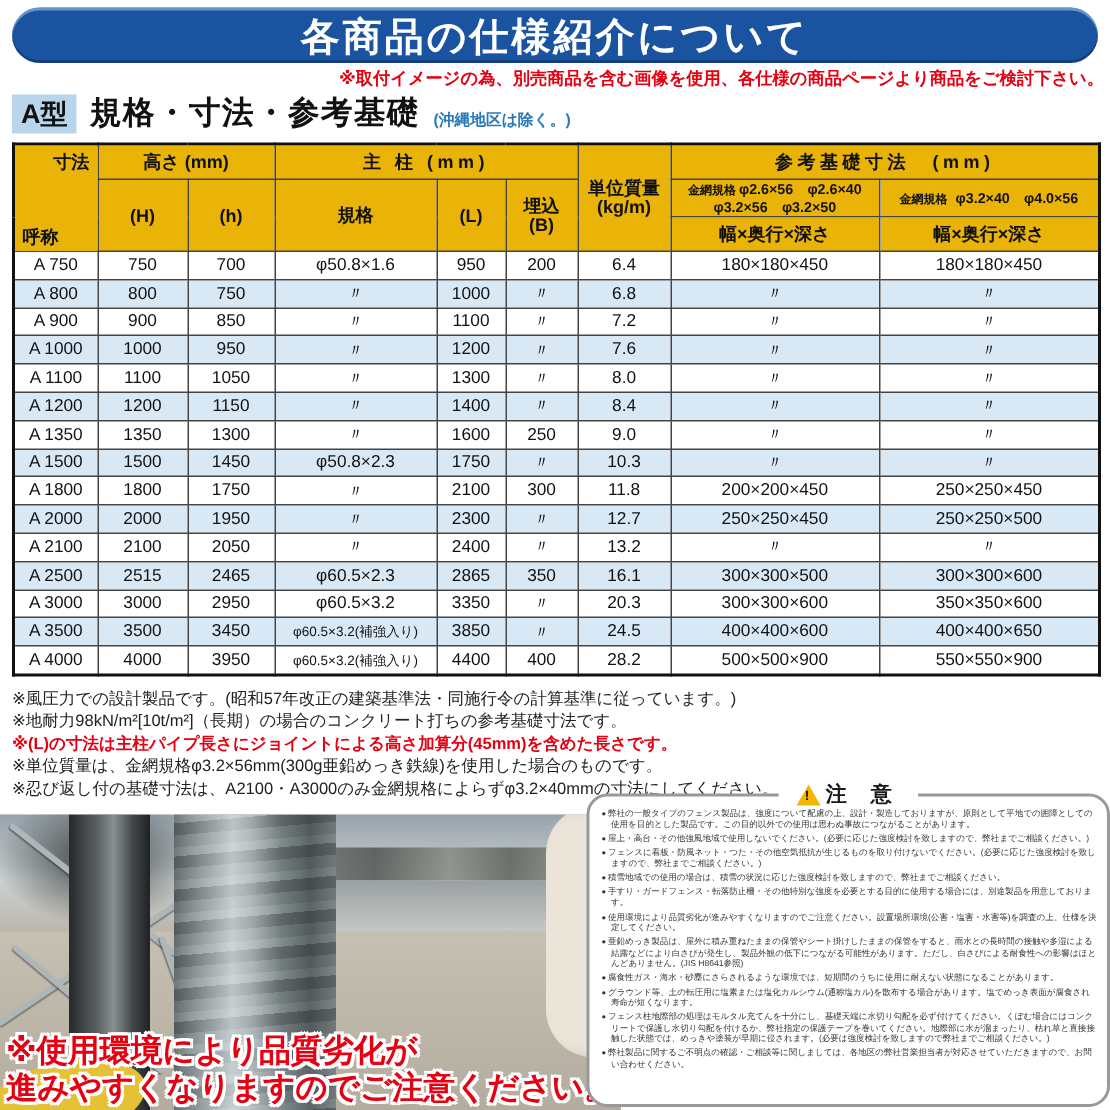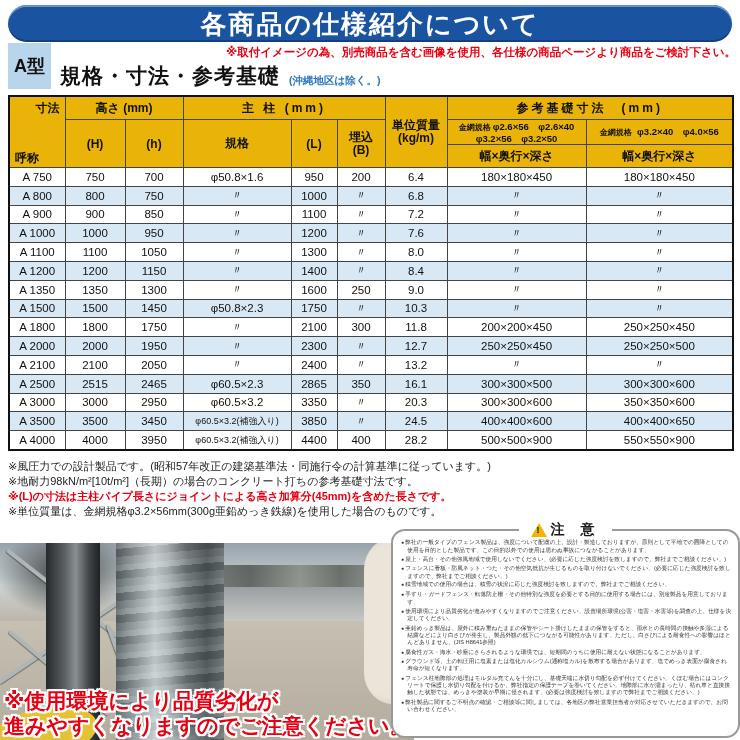--- a/index.html
+++ b/index.html
@@ -9,21 +9,21 @@
 
   
   .banner{left:8px;top:5px;width:724px;height:37px;background:#1a54a0;border-radius:19px;
           display:flex;align-items:flex-end;justify-content:center;
           box-shadow:inset 0 2px 0 rgba(160,200,240,.55), inset 0 -2px 0 rgba(0,0,40,.25);}
   .banner span{color:#fff;font-size:26px;font-weight:bold;letter-spacing:2px;}
 
   .notice{left:0;top:45px;width:736px;text-align:right;color:#e60012;font-weight:bold;font-size:11.5px;}
 
   .section-head{left:8px;top:61px;height:28px;display:flex;align-items:flex-end;gap:9px;}
-  .badge{background:#b8d5ec;color:#111;font-weight:bold;font-size:18px;padding:12px 6px;line-height:22px;}
+  .badge{background:#b8d5ec;color:#111;font-weight:bold;font-size:18px;padding:2px 6px;line-height:22px;}
   .sec-title{font-size:21px;font-weight:bold;color:#111;letter-spacing:1px;line-height:26px;margin-top:40px;}
   .sec-sub{color:#2b78b9;font-weight:bold;font-size:10.5px;line-height:18px;}
 
   
   table.spec{left:8px;top:95px;width:724px;border-collapse:collapse;table-layout:fixed;position:absolute;}
   .spec th,.spec td{border:1px solid #444;text-align:center;vertical-align:middle;padding:0;overflow:hidden;}
   .spec{border:2px solid #111;}
   .spec thead th{background:#eab308;font-size:12px;font-weight:bold;color:#111;}
   .spec td{font-size:11.5px;height:17.8px;background:#fff;color:#111;}
   .spec tbody tr:nth-child(even) td{background:#d8e8f5;}
@@ -317,20 +317,21 @@
         <td>550×550×900</td>
       </tr>
     </tbody>
 </table>
 
 <div class="abs footnotes" id="footnotes">
     <div>※風圧力での設計製品です。(昭和57年改正の建築基準法・同施行令の計算基準に従っています。)</div>
     <div>※地耐力98kN/m²[10t/m²]（長期）の場合のコンクリート打ちの参考基礎寸法です。</div>
     <div class="red">※(L)の寸法は主柱パイプ長さにジョイントによる高さ加算分(45mm)を含めた長さです。</div>
     <div>※単位質量は、金網規格φ3.2×56mm(300g亜鉛めっき鉄線)を使用した場合のものです。</div>
+    <div>※忍び返し付の基礎寸法は、A2100・A3000のみ金網規格によらずφ3.2×40mmの寸法にしてください。</div>
   </div>
 
 <div class="abs photo">
   <div class="p-sky"></div>
   <div class="p-treeline"></div>
   <div class="p-road"></div>
   <div class="p-ground"></div>
   <div class="p-dark"></div>
   <div class="p-wire w1"></div>
   <div class="p-wire w2"></div>

